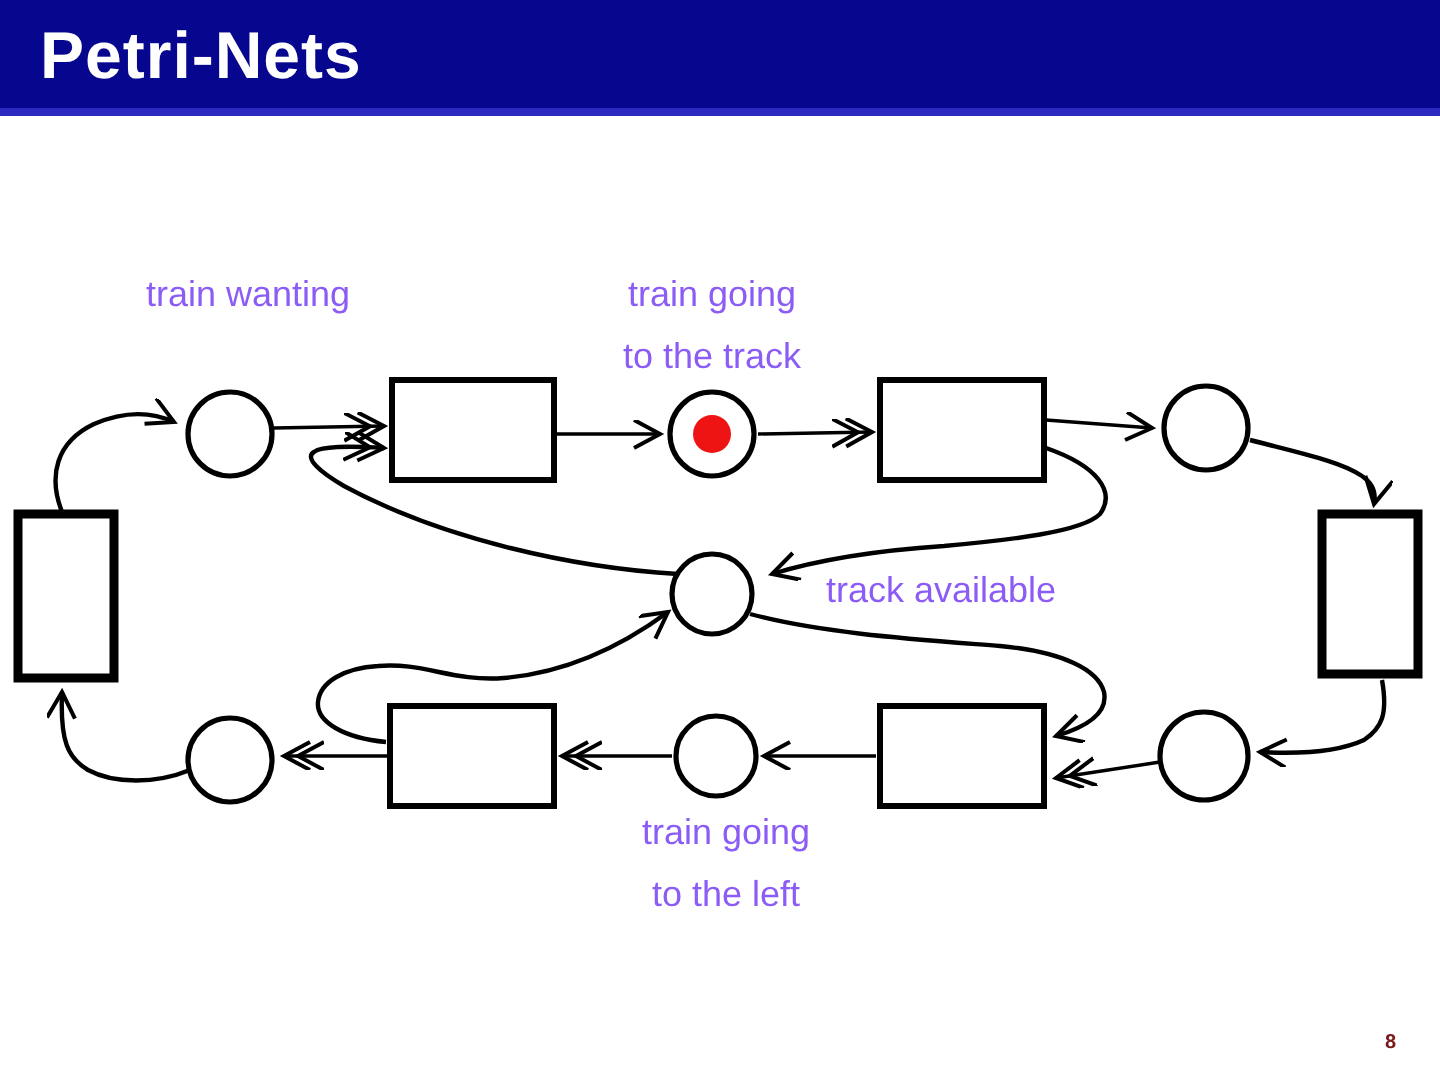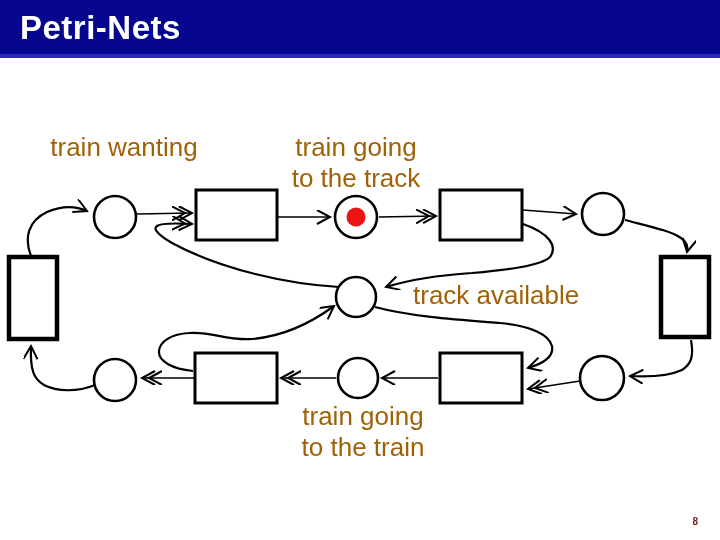--- a/index.html
+++ b/index.html
@@ -18,21 +18,21 @@
   }
   .diagram{position:absolute;left:0;top:0;width:720px;height:540px;}
   .diagram svg{display:block;width:720px;height:540px;}
   .pl{fill:#fff;stroke:var(--ink,#000);stroke-width:2.6;}
   .tr{fill:#fff;stroke:var(--ink,#000);stroke-width:3;}
   .trTall{fill:#fff;stroke:var(--ink,#000);stroke-width:4.5;}
   .arc{fill:none;stroke:var(--ink,#000);stroke-width:2.2;}
   .arcLine{fill:none;stroke:var(--ink,#000);stroke-width:1.7;}
   .token{fill:var(--token,#ee1414);stroke:none;}
   .lbl{
-    position:absolute;font-size:26px;line-height:31px;color:#a16207;
+    position:absolute;font-size:18px;line-height:31px;color:#8b5cf6;
     text-align:center;width:200px;white-space:nowrap;
   }
   .lbl.single{width:auto;text-align:center;}
   .pageNum{
     position:absolute;right:22px;bottom:13px;
     font-size:10px;font-weight:bold;color:var(--page-number,#7a1a1a);
   }
 </style>
 </head>
 <body>
@@ -93,18 +93,18 @@
     <div class="lbl" style="left:24px;top:132px;">
       <div>train wanting</div>
     </div>
     <div class="lbl" style="left:256px;top:132px;">
       <div>train going</div>
       <div>to the track</div>
     </div>
     <div class="lbl single" style="left:413px;top:280px;">track available</div>
     <div class="lbl" style="left:263px;top:401px;">
       <div>train going</div>
-      <div>to the train</div>
+      <div>to the left</div>
     </div>
   </div>
 
   <div class="pageNum">8</div>
 </div>
 
 </body></html>

